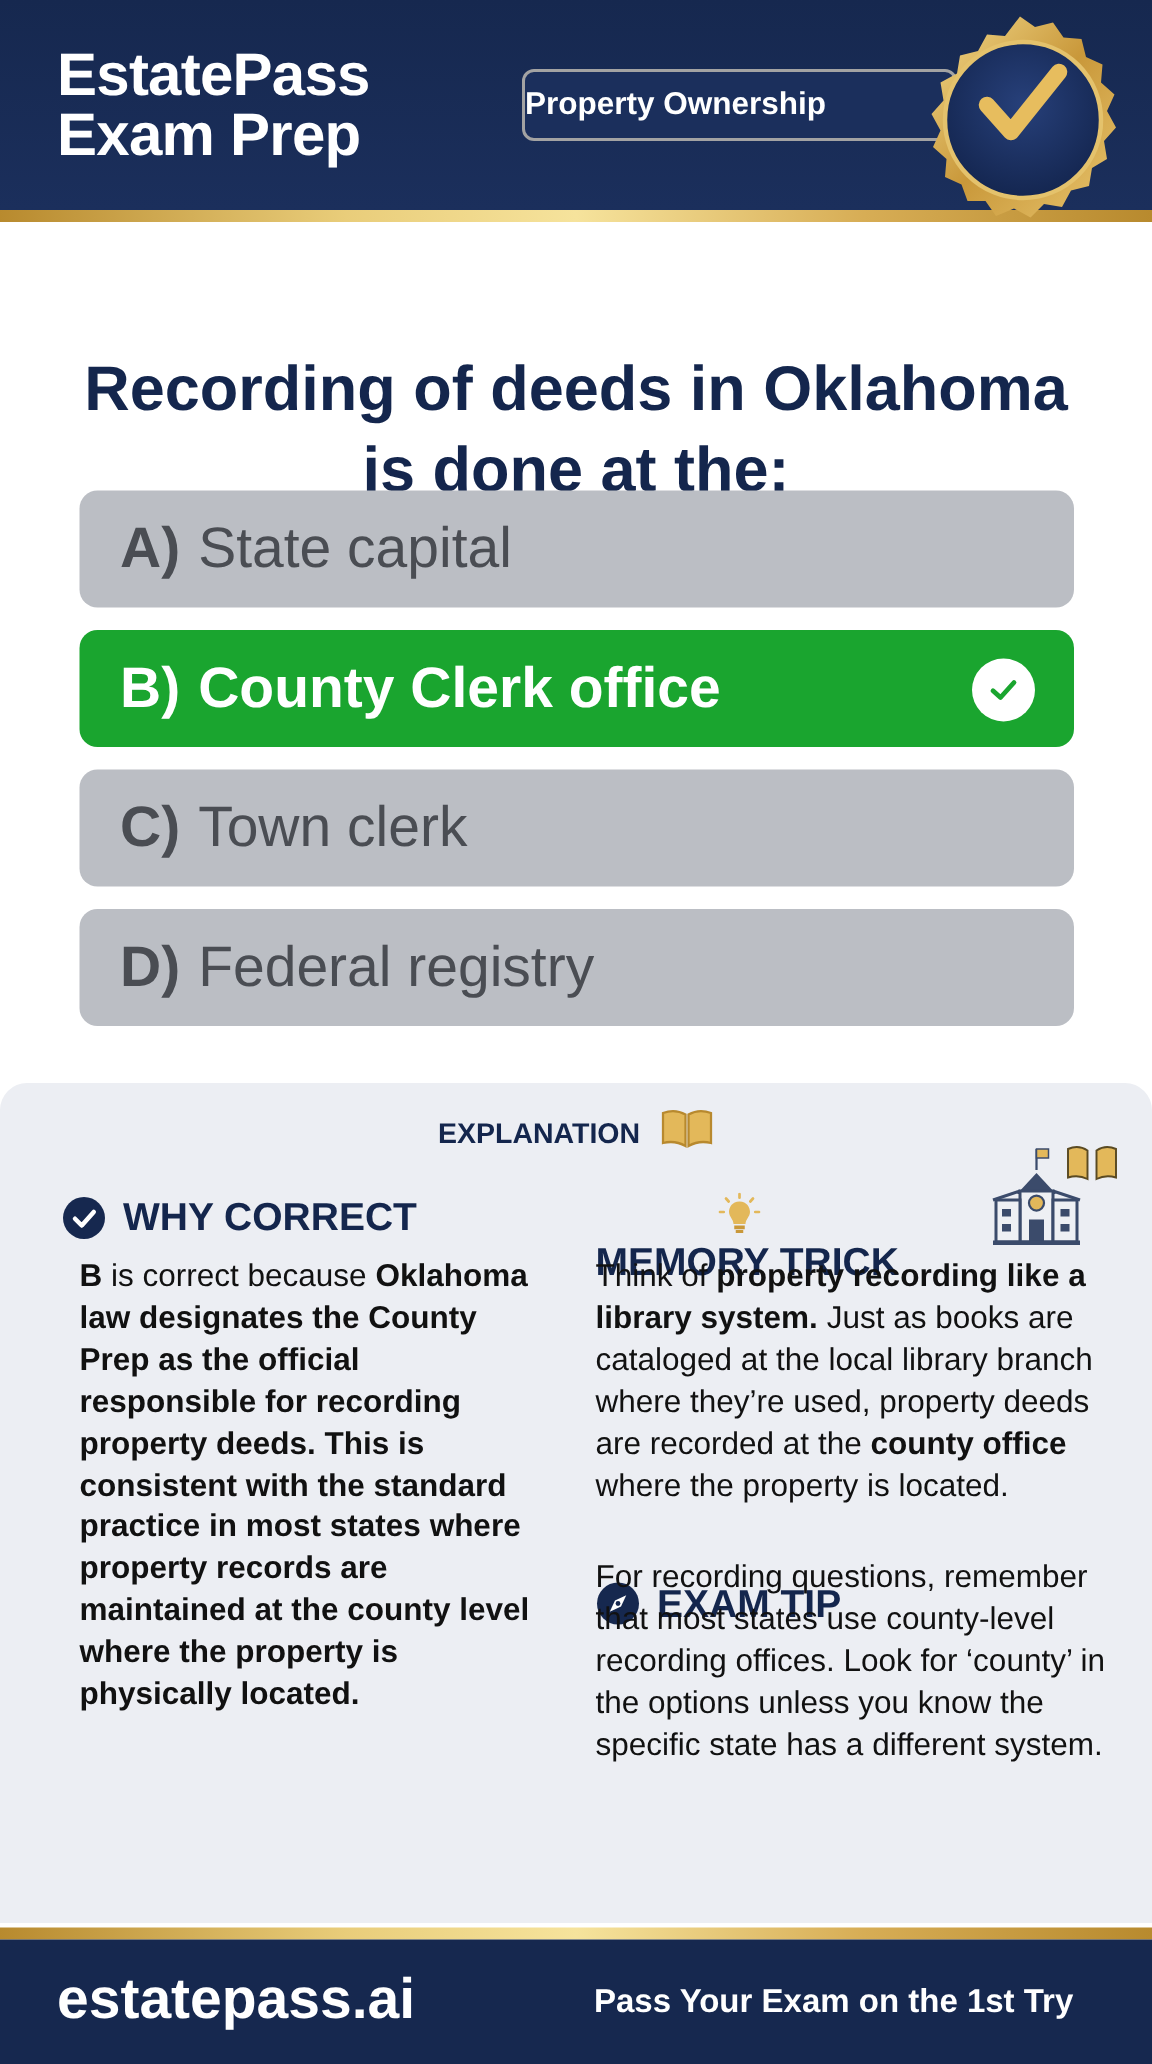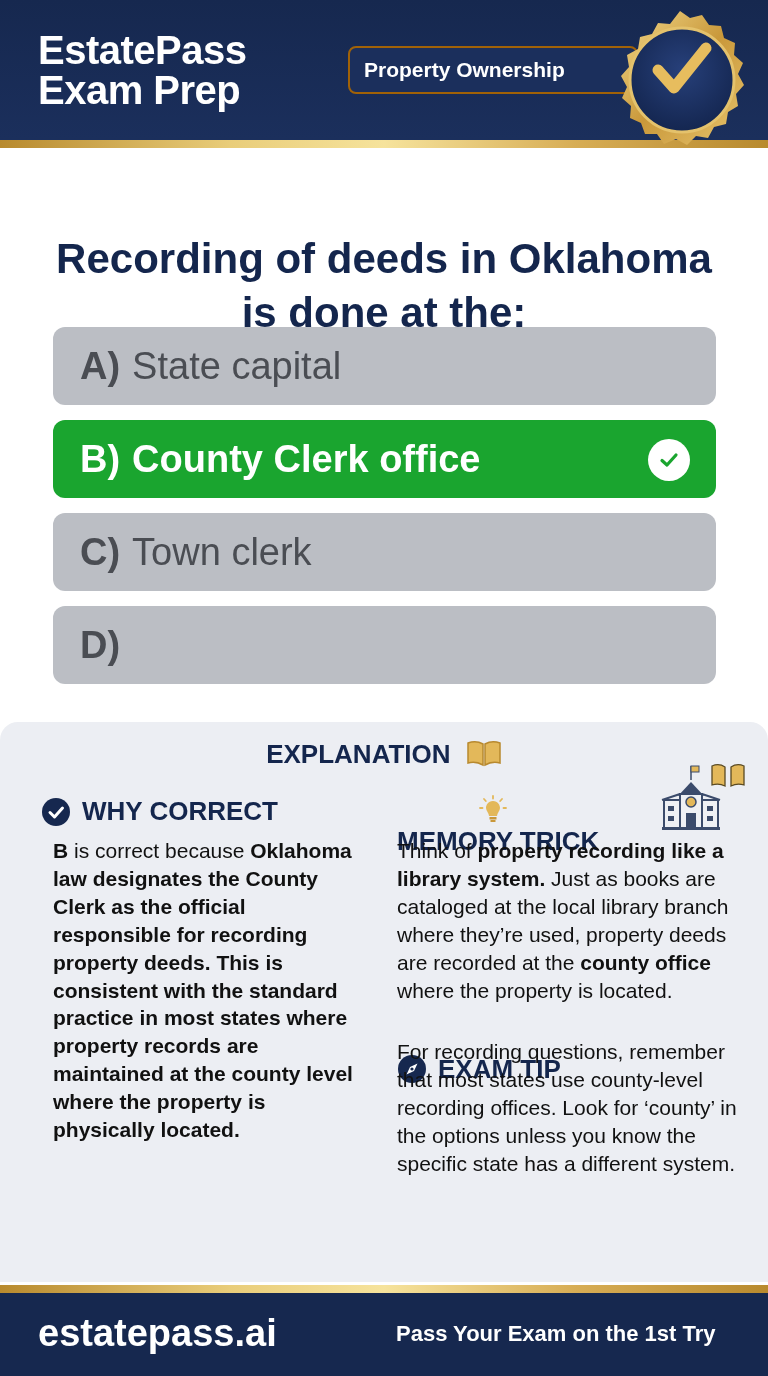--- a/index.html
+++ b/index.html
@@ -2,33 +2,33 @@
 <html><head>
 <meta charset="utf-8">
 <style>
   * { box-sizing: border-box; margin: 0; padding: 0; }
   html, body { width: 768px; height: 1376px; overflow: hidden; }
   body { font-family: "Liberation Sans", "DejaVu Sans", sans-serif; background: #ffffff; position: relative; }
 
   .header { position: absolute; left: 0; top: 0; width: 768px; height: 140px; background: linear-gradient(180deg, #16284f 0%, #1b2f5c 100%); }
   .gold-line { position: absolute; left: 0; width: 768px; height: 8px; background: linear-gradient(90deg, #b88a2e 0%, #e9cd7a 30%, #f6e39c 50%, #d7ad55 75%, #b88a2e 100%); }
   .brand { position: absolute; left: 38px; top: 30px; color: #ffffff; font-weight: 700; font-size: 40px; line-height: 40px; letter-spacing: -0.5px; }
-  .topic-pill { position: absolute; left: 348px; top: 46px; width: 290px; height: 48px; border: 2px solid #a16207; border-radius: 8px; background: #1b2f5c; color: #fff; font-weight: 700; font-size: 21px; line-height: 44px; padding-left: 14px; }
+  .topic-pill { position: absolute; left: 348px; top: 46px; width: 290px; height: 48px; border: 2px solid #a3a3a3; border-radius: 8px; background: #1b2f5c; color: #fff; font-weight: 700; font-size: 21px; line-height: 44px; }
   .badge { position: absolute; left: 608px; top: 8px; width: 144px; height: 150px; }
   .badge-label { position: absolute; left: 0; top: 98px; width: 144px; text-align: center; color: #fff; font-weight: 700; font-size: 27px; }
 
   .question { position: absolute; left: 40px; top: 188px; width: 688px; text-align: center; color: #14264d; font-weight: 700; font-size: 42px; line-height: 54px; margin-top: 44px; }
 
   .option { position: absolute; left: 53px; width: 663px; height: 78px; border-radius: 12px; background: #bbbec4; display: flex; align-items: center; padding-left: 27px; font-size: 38px; color: #4a4d53; }
   .option .letter { font-weight: 700; margin-right: 12px; }
   .option.correct { background: #1aa52f; color: #ffffff; font-weight: 700; }
   .option .check { position: absolute; right: 26px; top: 19px; width: 42px; height: 42px; border-radius: 50%; background: #fff; display: flex; align-items: center; justify-content: center; }
 
   .explain-panel { position: absolute; left: 0; top: 722px; width: 768px; height: 560px; background: #eceef3; border-radius: 18px 18px 0 0; }
-  .explain-title { position: absolute; left: 0; top: 738px; width: 768px; text-align: center; color: #14264d; font-weight: 700; font-size: 26px; line-height: 32px; }
+  .explain-title { position: absolute; left: 0; top: 738px; width: 768px; text-align: center; color: #14264d; font-weight: 700; font-size: 19px; line-height: 32px; }
   .section-head { position: absolute; color: #14264d; font-weight: 700; font-size: 26px; line-height: 32px; display: flex; align-items: center; }
   .section-head .ico { width: 30px; height: 30px; margin-right: 11px; }
   .body-text { position: absolute; color: #111; font-size: 21px; line-height: 27.9px; }
   .body-text b { font-weight: 700; }
 
   .footer { position: absolute; left: 0; top: 1293px; width: 768px; height: 83px; background: #16284f; }
   .footer-brand { position: absolute; left: 38px; top: 1311px; color: #fff; font-weight: 700; font-size: 38px; line-height: 44px; }
   .footer-tag { position: absolute; left: 396px; top: 1318px; color: #fff; font-weight: 700; font-size: 22px; line-height: 32px; }
 </style>
 </head>
@@ -75,41 +75,42 @@
         <path d="M5 12.5 L10 17 L19 7" fill="none" stroke="#1aa52f" stroke-width="3.2" stroke-linecap="round" stroke-linejoin="round"></path>
       </svg>
   </span>
 </div>
 <div class="option" style="top:513px;">
   <span class="letter">C)</span>
   <span>Town clerk</span>
 </div>
 <div class="option" style="top:606px;">
   <span class="letter">D)</span>
+  <span>Federal registry</span>
 </div>
 
 <div class="explain-panel"></div>
 <div class="explain-title">
   <span>EXPLANATION</span>
   <svg width="36" height="28" viewBox="0 0 36 28" style="vertical-align:-4px;margin-left:8px;">
     <path d="M2 4 Q10 1 17 5 L17 26 Q10 22 2 24 Z" fill="#e3b85a" stroke="#b8892e" stroke-width="1.5"></path>
     <path d="M34 4 Q26 1 19 5 L19 26 Q26 22 34 24 Z" fill="#e3b85a" stroke="#b8892e" stroke-width="1.5"></path>
   </svg>
 </div>
 
 <div class="section-head" style="left:41px; top:795px;align-items:flex-end;">
   <svg class="ico" viewBox="0 0 30 30">
     <circle cx="15" cy="15" r="14" fill="#16284f"></circle>
     <path d="M9 15.5 L13.5 20 L21.5 11" fill="none" stroke="#fff" stroke-width="3" stroke-linecap="round" stroke-linejoin="round"></path>
   </svg>
   <span>WHY CORRECT</span>
 </div>
 <div class="body-text" style="left:53px; top:837px; width:300px;">
   <b>B</b><span> is correct because</span>
-  <b>Oklahoma law designates the County Clerk as the official responsible for recording property deeds. This is consistent with the standard practice in most states where property records are maintained at the county level where the property is physically located.</b>
+  <b>Oklahoma law designates the County Prep as the official responsible for recording property deeds. This is consistent with the standard practice in most states where property records are maintained at the county level where the property is physically located.</b>
 </div>
 
 <div class="section-head" style="left:397px; top:795px;flex-direction:column;">
   <svg class="ico" viewBox="0 0 30 30">
     <path d="M15 6 C10 6 8 10 8 13 C8 16 11 18 11 21 L19 21 C19 18 22 16 22 13 C22 10 20 6 15 6 Z" fill="#e3b85a"></path>
     <rect x="11.5" y="22" width="7" height="2.5" fill="#c9983a"></rect>
     <rect x="12.5" y="25" width="5" height="2" fill="#c9983a"></rect>
     <path d="M15 1 V3.5 M6 4 L7.8 6 M24 4 L22.2 6 M2 13 H4.5 M25.5 13 H28" stroke="#e3b85a" stroke-width="1.8" stroke-linecap="round"></path>
   </svg>
   <span>MEMORY TRICK</span>

